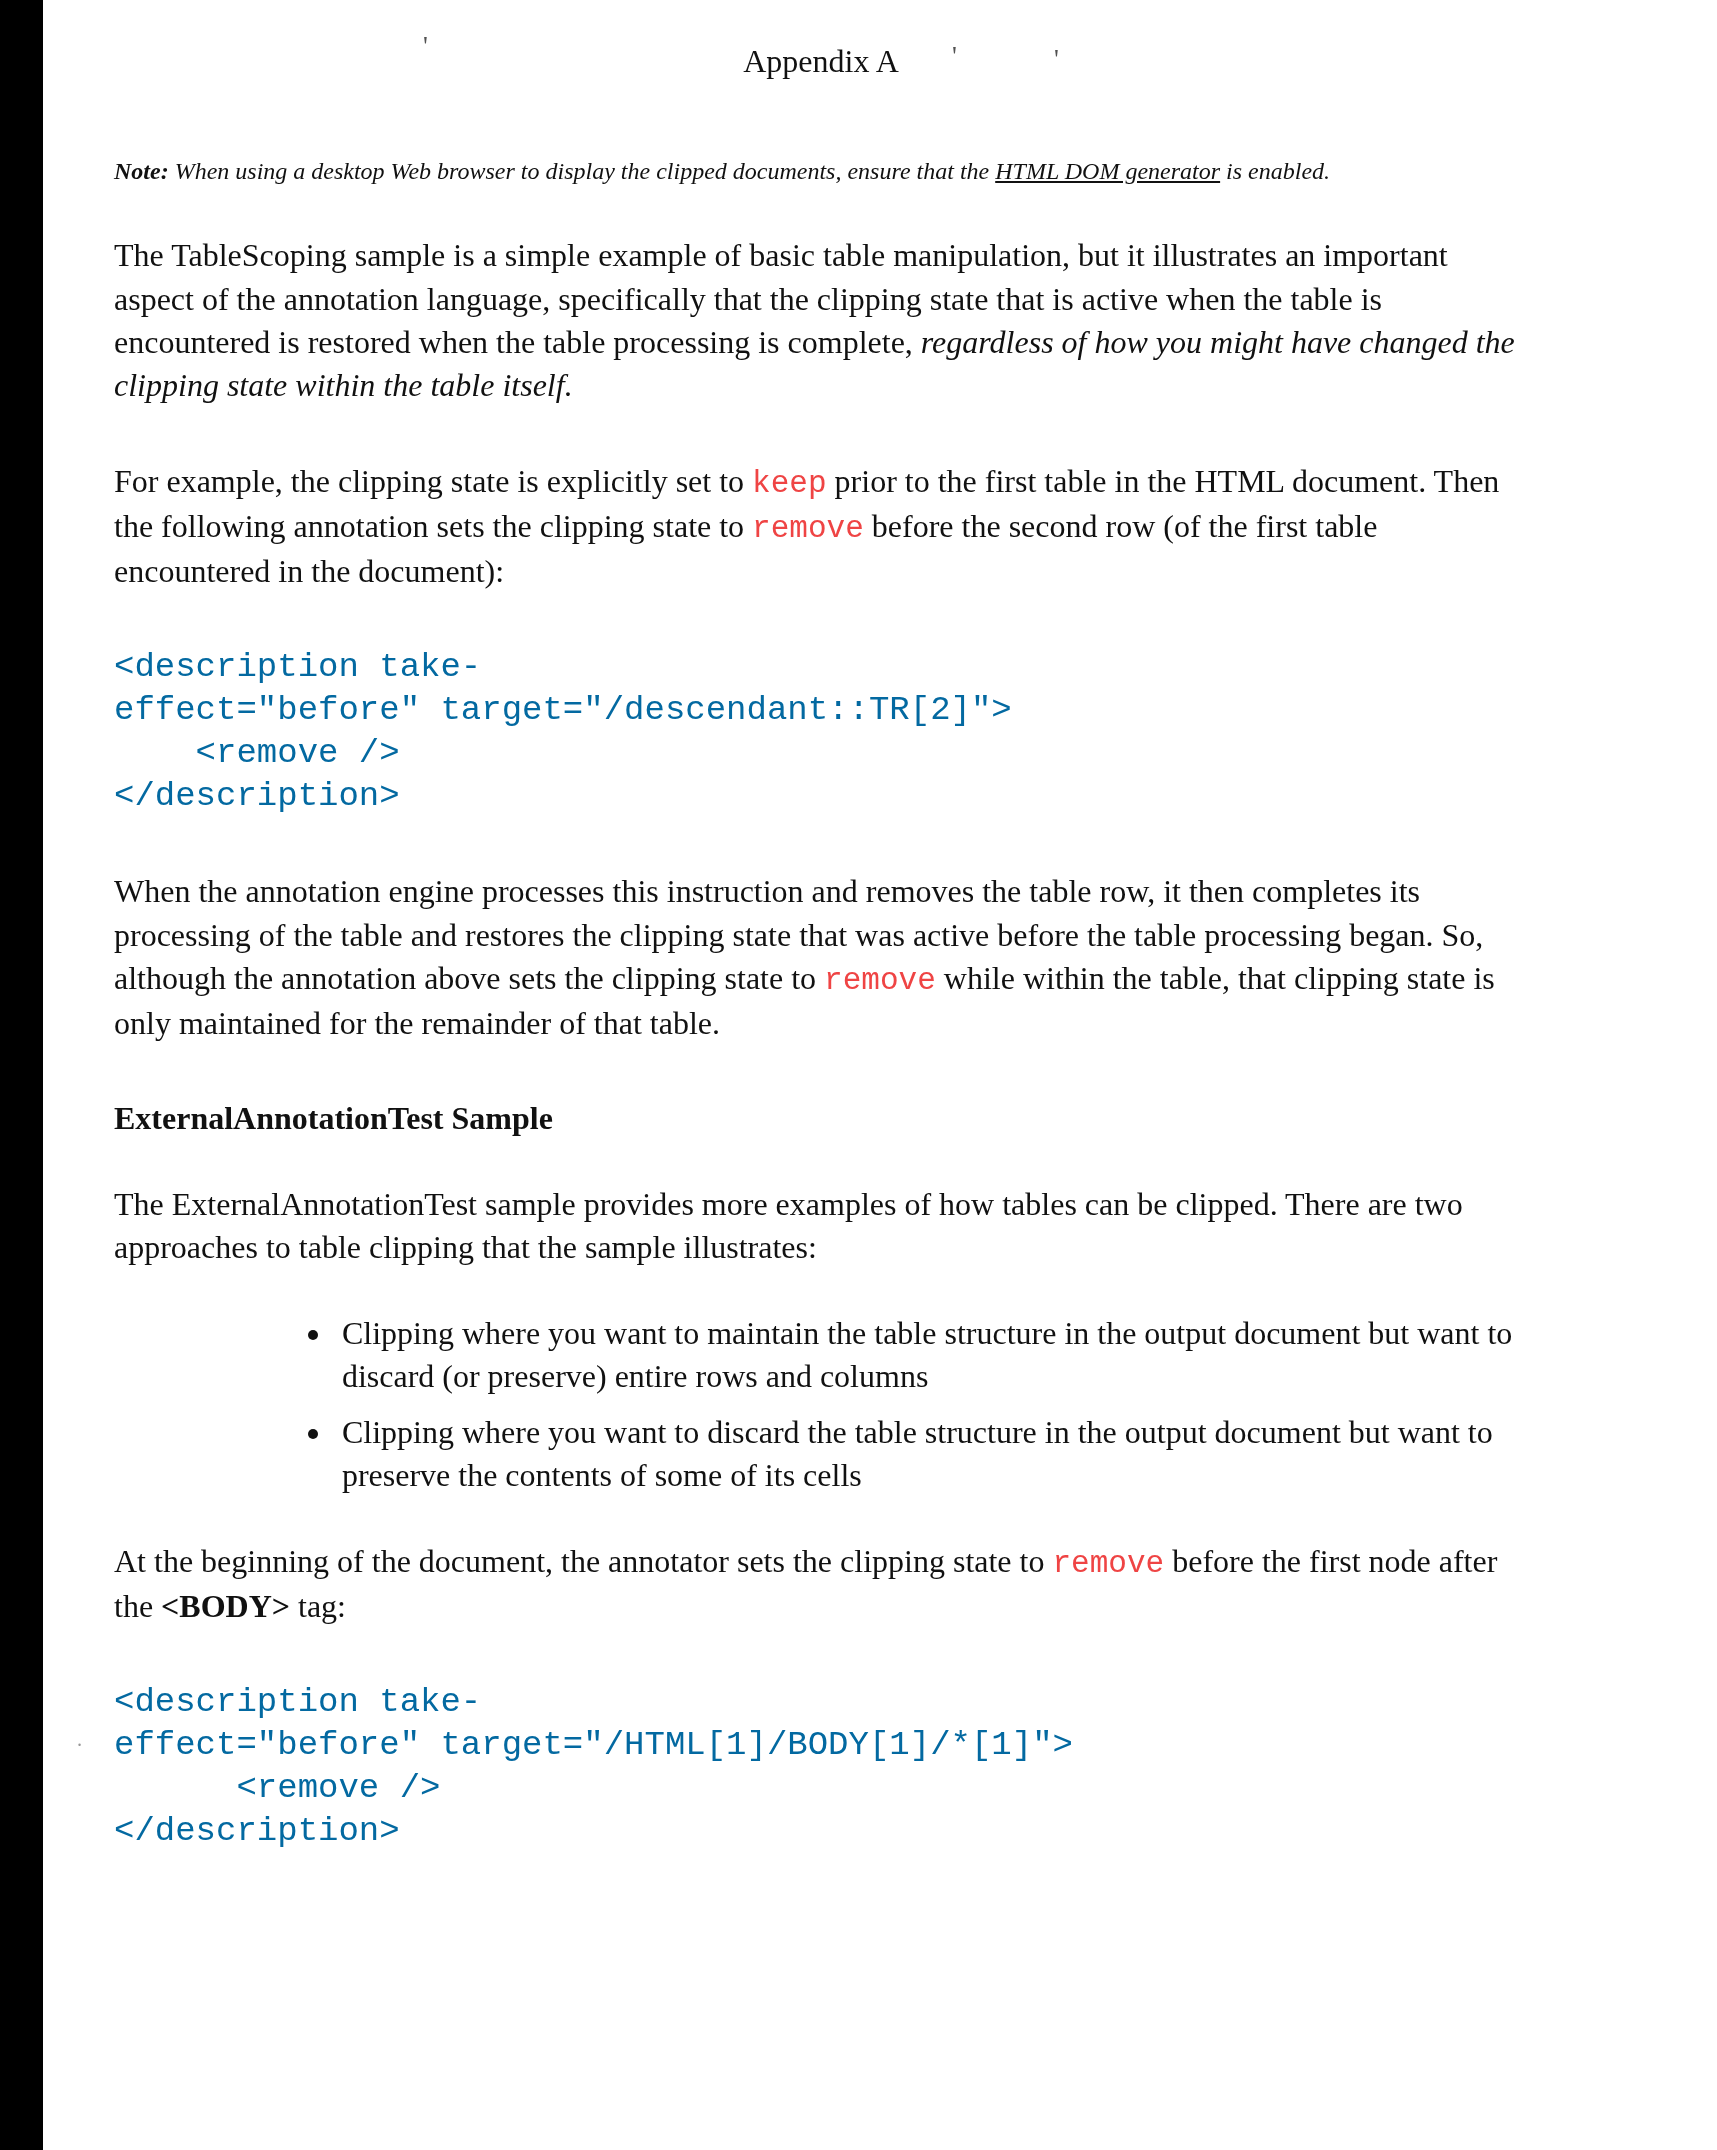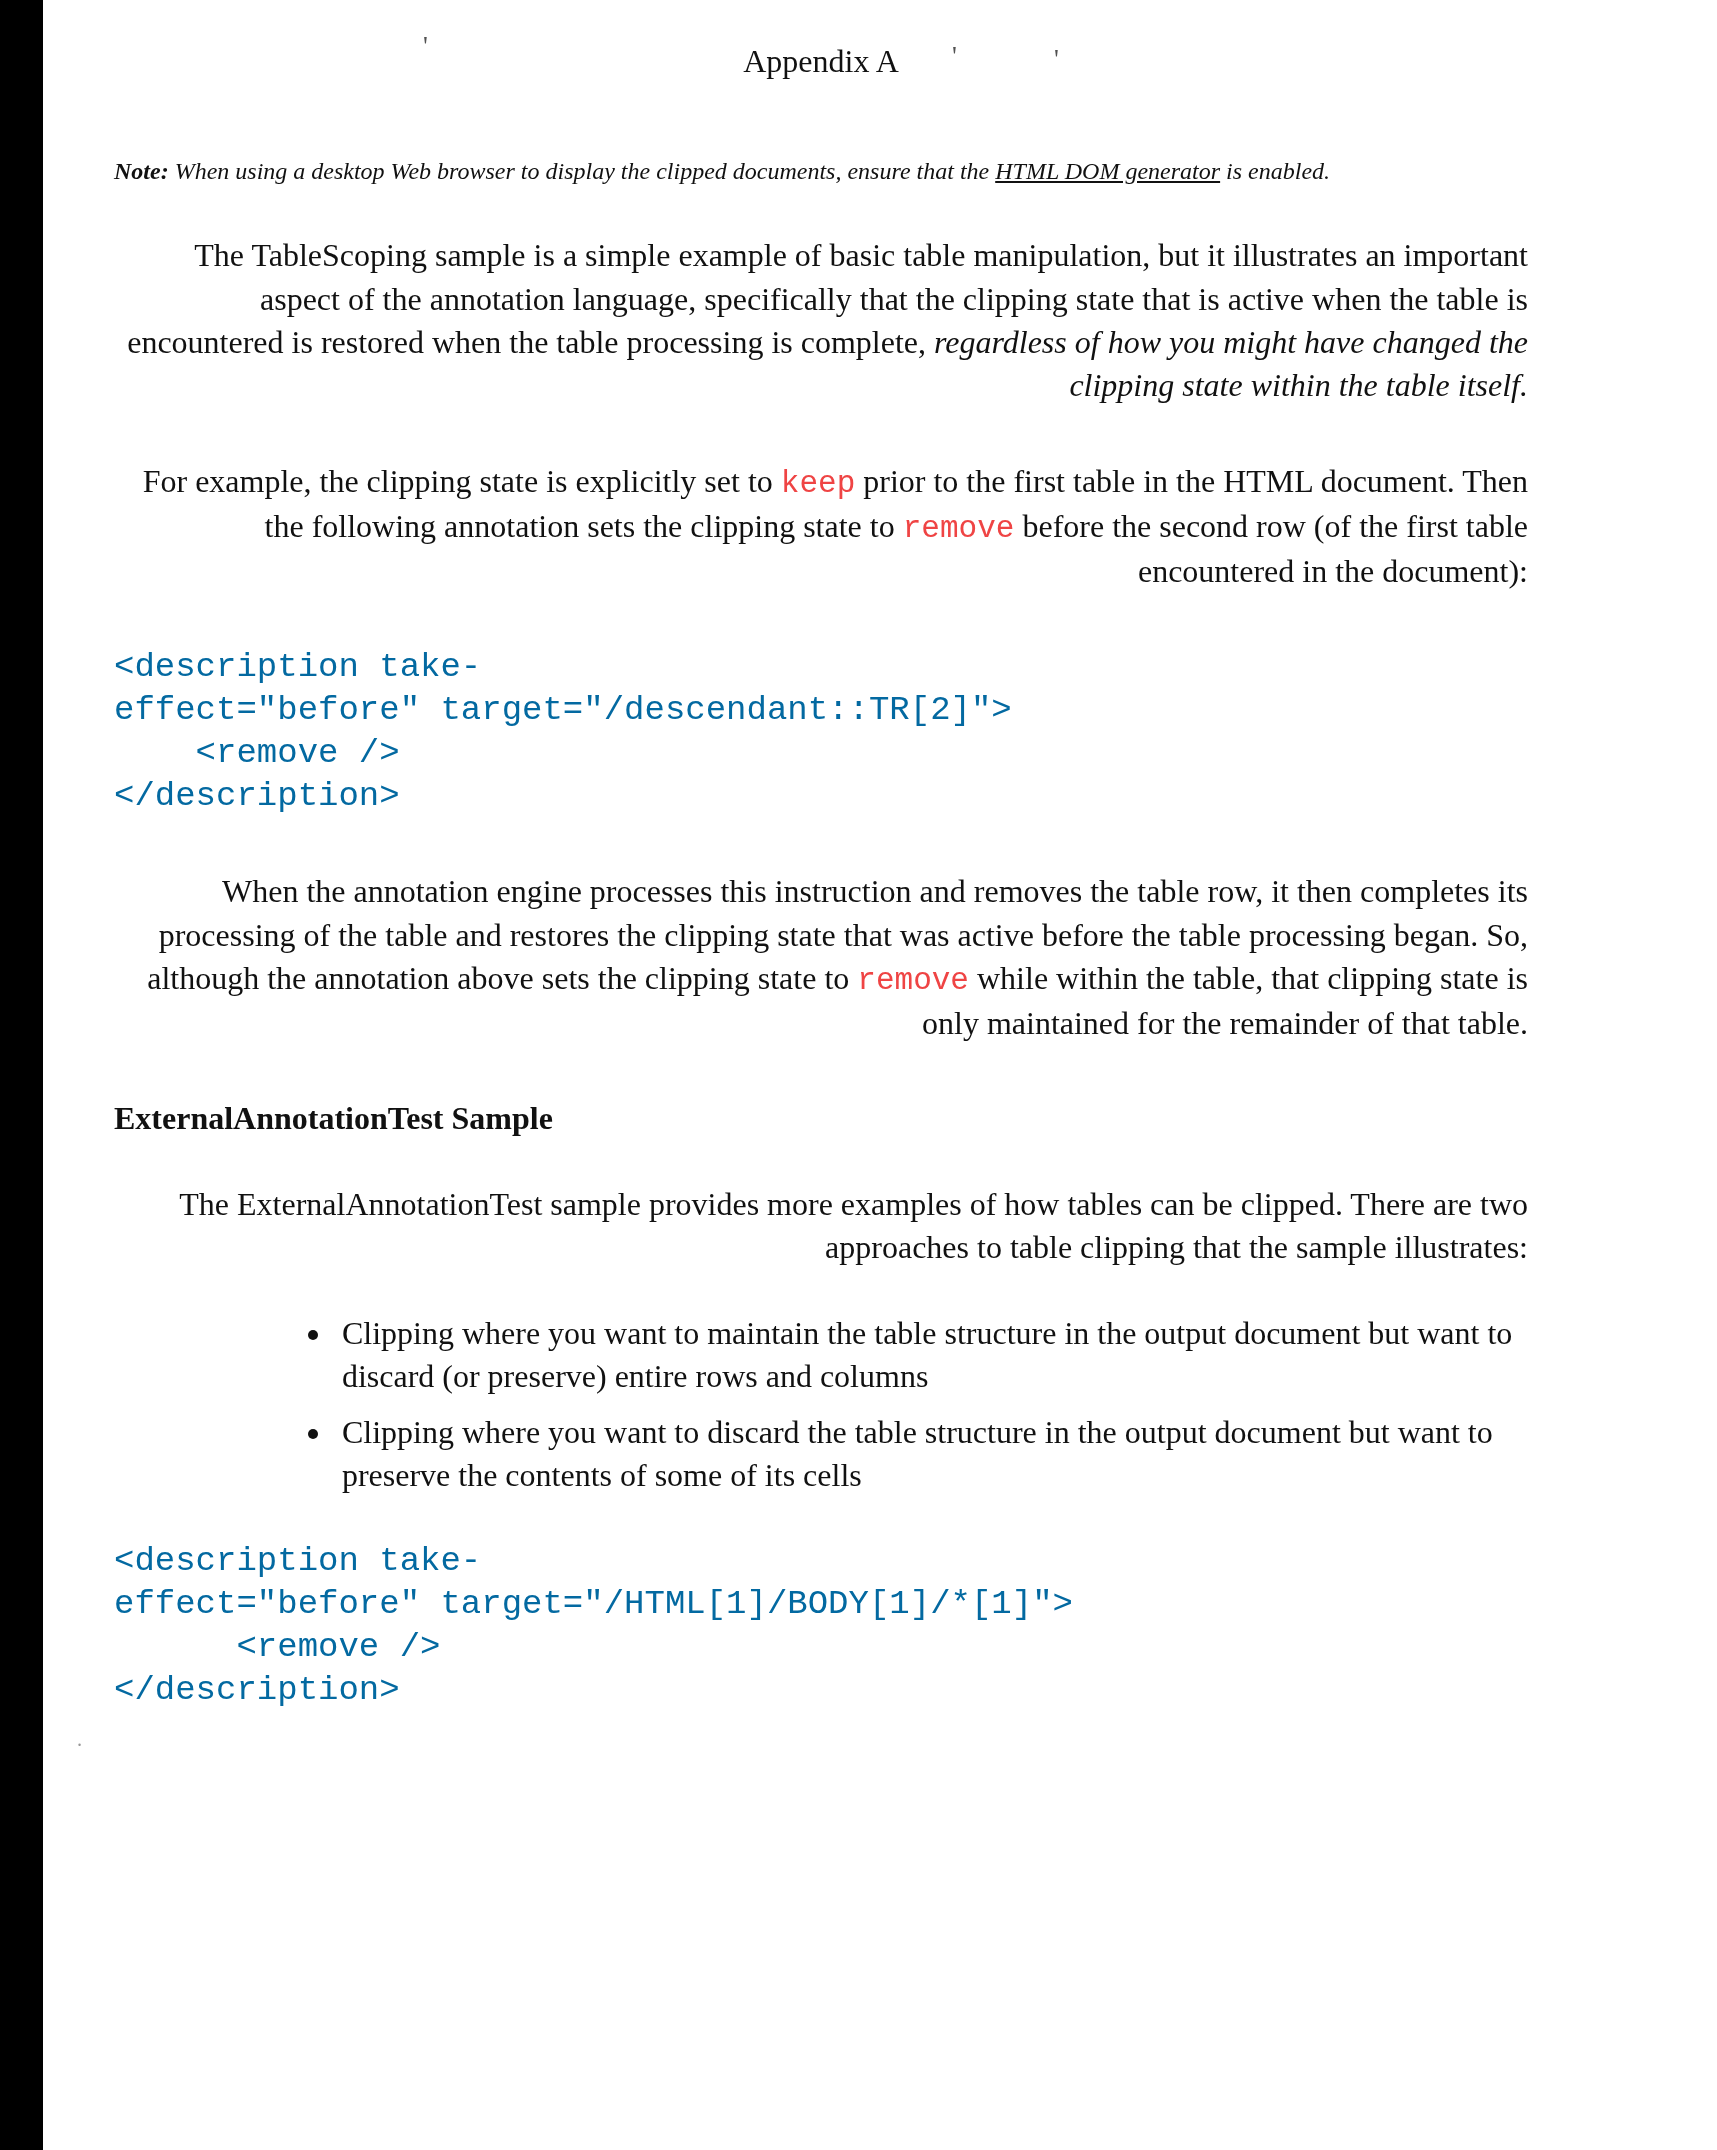--- a/index.html
+++ b/index.html
@@ -26,21 +26,20 @@
   }
   .page-header{
     text-align:center;
     font-size:32px;
     margin:0 0 75px 0;
   }
   p.body-para{
     font-size:32px;
     line-height:1.35;
     margin:0 0 53px 0;
-    text-align:right;
   }
   p.note-para{
     font-size:24px;
     line-height:1.35;
     margin:0 0 47px 0;
   }
   h2.section-heading{
     font-size:32px;
     font-weight:700;
     margin:43px 0 43px 0;
@@ -115,20 +114,21 @@
 
     <h2 class="section-heading">ExternalAnnotationTest Sample</h2>
 
     <p class="body-para" style="margin-bottom:43px"><span>The ExternalAnnotationTest sample provides more examples of how tables can be clipped. There are two approaches to table clipping that the sample illustrates:</span></p>
 
     <ul class="bullet-list">
       <li><span>Clipping where you want to maintain the table structure in the output document but want to discard (or preserve) entire rows and columns</span></li>
       <li><span>Clipping where you want to discard the table structure in the output document but want to preserve the contents of some of its cells</span></li>
     </ul>
 
+    <p class="body-para"><span>At the beginning of the document, the annotator sets the clipping state to </span><span class="rt-mono">remove</span><span> before the first node after the </span><span class="rt-b">&lt;BODY&gt;</span><span> tag:</span></p>
 
     <pre class="code-block">&lt;description take-
 effect="before" target="/HTML[1]/BODY[1]/*[1]"&gt;
       &lt;remove /&gt;
 &lt;/description&gt;</pre>
 
   </div>
 </div>
 
 

